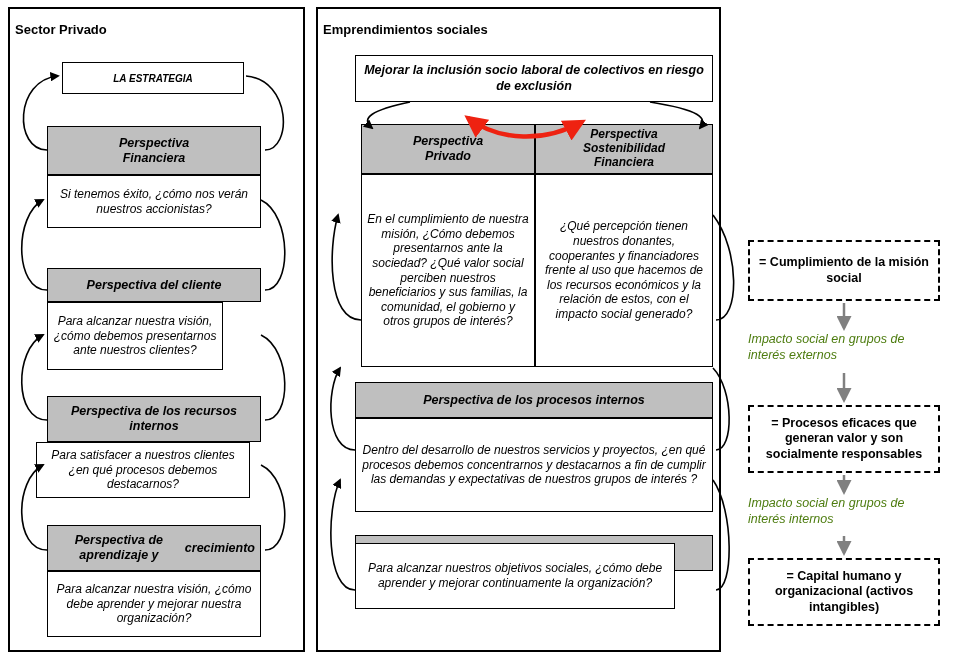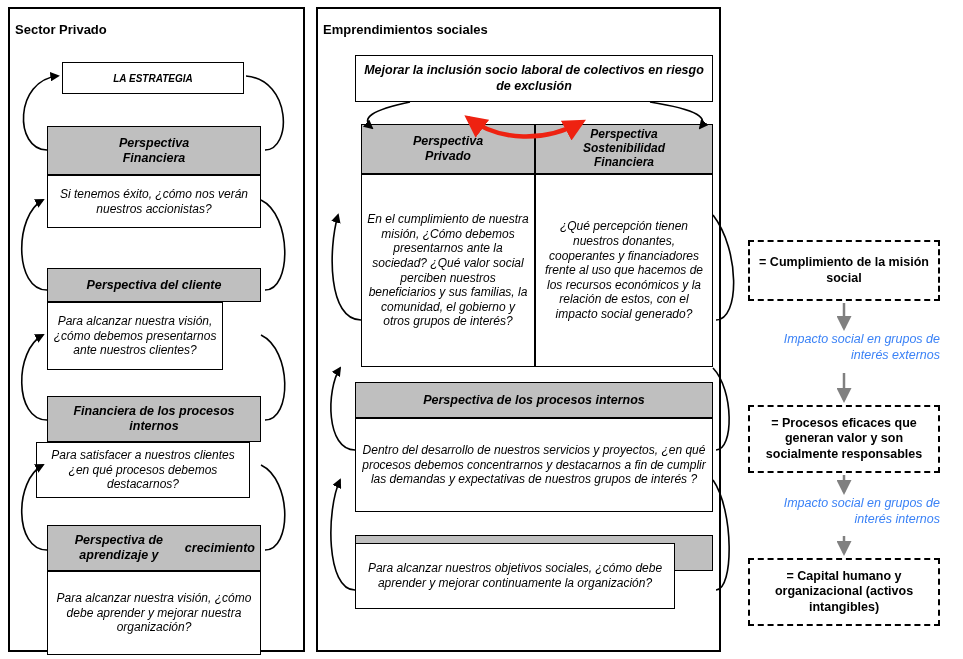--- a/index.html
+++ b/index.html
@@ -68,22 +68,22 @@
   .box.dashed {
     border: 2px dashed #000000;
     font-weight: bold;
     font-size: 12.5px;
     line-height: 1.25;
   }
   .annot {
     position: absolute;
     font-style: italic;
     font-size: 12.5px;
-    text-align: right;
-    color: #3b82f6;
+    text-align: left;
+    color: #4d7c0f;
     line-height: 1.25;
   }
   svg.overlay {
     position: absolute;
     left: 0;
     top: 0;
     width: 963px;
     height: 659px;
     pointer-events: none;
   }
@@ -102,30 +102,30 @@
   <div class="box gray" style="left:47px; top:126px; width:214px; height:49px; flex-direction:column; line-height:1.2;">
     <span class="cell-inner">Perspectiva</span>
     <span class="cell-inner">Financiera</span>
   </div>
   <div class="box white-italic" style="left:47px; top:175px; width:214px; height:53px;">Si tenemos éxito, ¿cómo nos verán nuestros accionistas?</div>
 
   <div class="box gray" style="left:47px; top:268px; width:214px; height:34px;">Perspectiva del cliente</div>
   <div class="box white-italic" style="left:47px; top:302px; width:176px; height:68px;">Para alcanzar nuestra visión, ¿cómo debemos presentarnos ante nuestros clientes?</div>
 
   <div class="box gray" style="left:47px; top:396px; width:214px; height:46px; flex-direction:column; line-height:1.2;">
-    <span class="cell-inner">Financiera de los procesos</span>
+    <span class="cell-inner">Perspectiva de los recursos</span>
     <span class="cell-inner">internos</span>
   </div>
   <div class="box white-italic" style="left:36px; top:442px; width:214px; height:56px;">Para satisfacer a nuestros clientes ¿en qué procesos debemos destacarnos?</div>
 
   <div class="box gray" style="left:47px; top:525px; width:214px; height:46px; flex-direction:row; line-height:1.2;">
     <span class="cell-inner">Perspectiva de aprendizaje y</span>
     <span class="cell-inner">crecimiento</span>
   </div>
-  <div class="box white-italic" style="left:47px; top:571px; width:214px; height:84px;">Para alcanzar nuestra visión, ¿cómo debe aprender y mejorar nuestra organización?</div>
+  <div class="box white-italic" style="left:47px; top:571px; width:214px; height:66px;">Para alcanzar nuestra visión, ¿cómo debe aprender y mejorar nuestra organización?</div>
 
   <div class="panel" style="left:316px; top:7px; width:405px; height:645px;"></div>
   <div class="panel-title" style="left:316px; top:22px; width:405px;">Emprendimientos sociales</div>
 
   <div class="box headline" style="left:355px; top:55px; width:358px; height:47px;">Mejorar la inclusión socio laboral de colectivos en riesgo de exclusión</div>
 
   <div class="box gray" style="left:361px; top:124px; width:174px; height:50px; flex-direction:column; line-height:1.2;">
     <span class="cell-inner">Perspectiva</span>
     <span class="cell-inner">Privado</span>
   </div>

